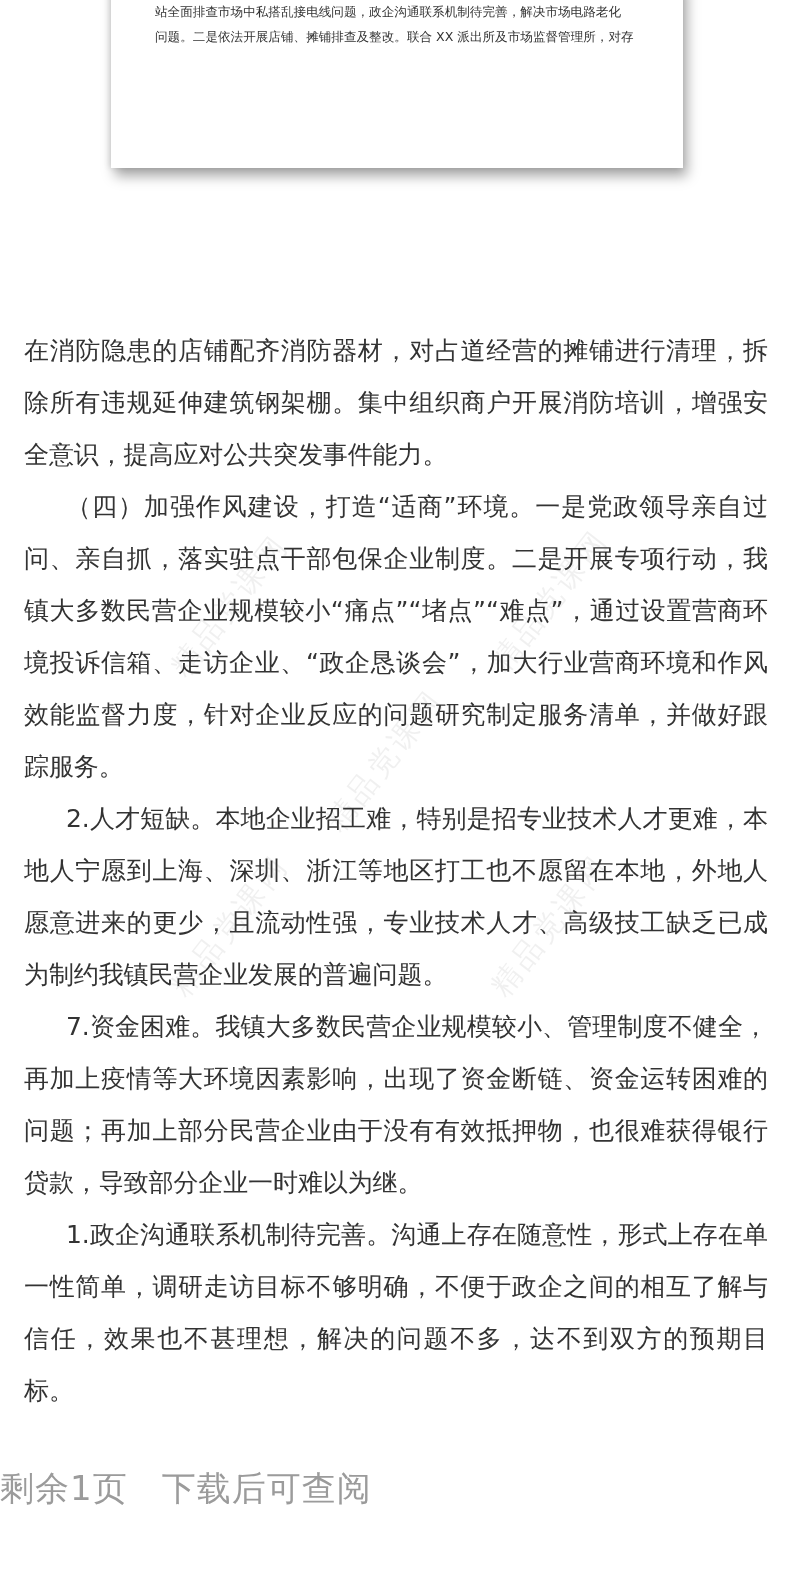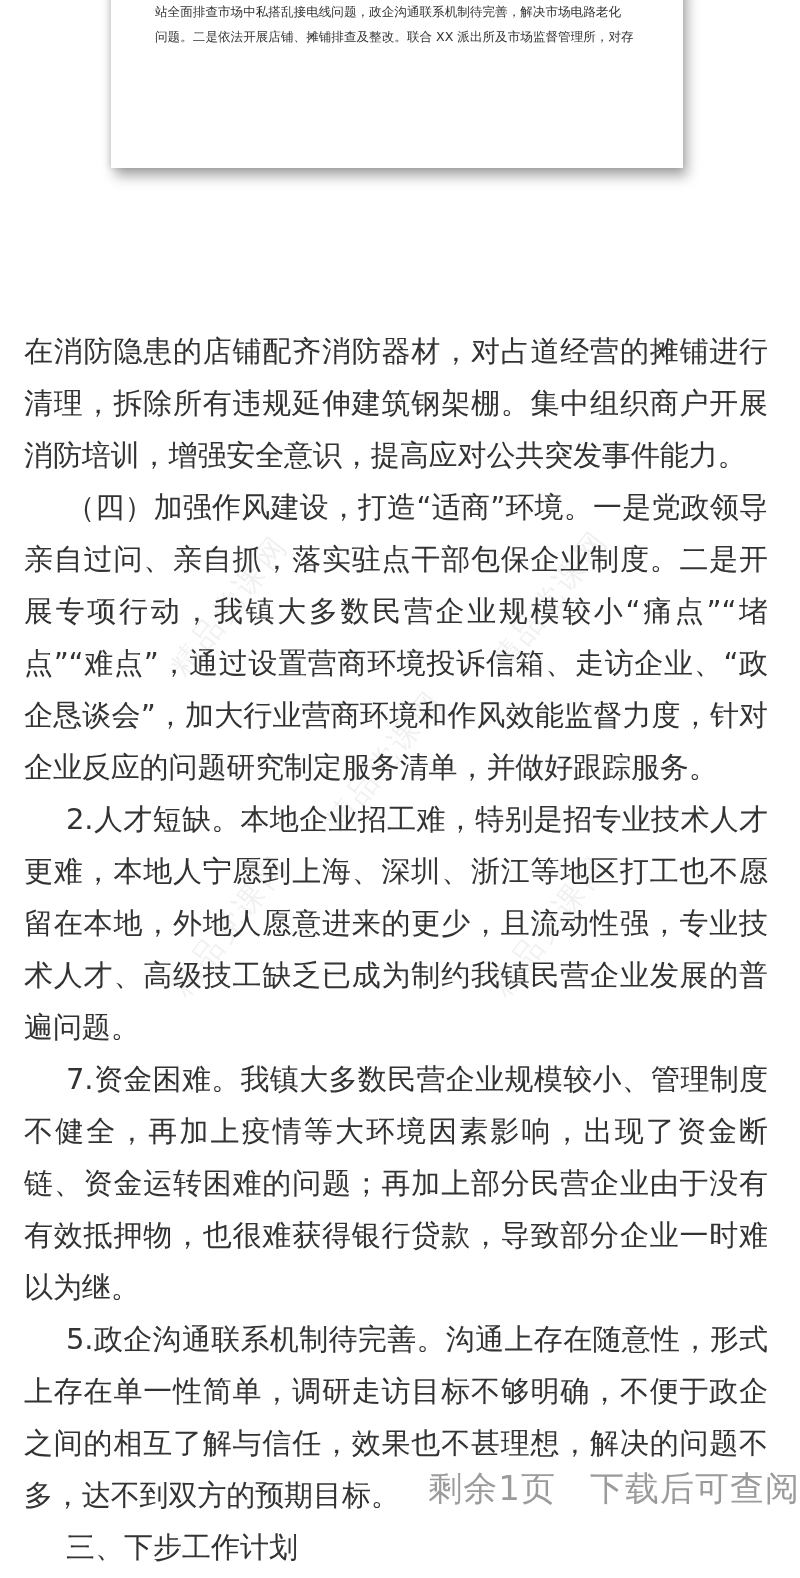--- a/index.html
+++ b/index.html
@@ -15,33 +15,33 @@
   }
   .card-line {
     position: absolute; left: 44px; width: 500px;
     font-size: 12.6px; line-height: 16px; color: #333333; white-space: nowrap;
   }
   .card-line.l1 { top: 24px; }
   .card-line.l2 { top: 49px; }
 
   .body-text {
     position: absolute; left: 24px; top: 325px; width: 744px;
-    font-size: 29px; line-height: 52px; color: #333333;
+    font-size: 25px; line-height: 52px; color: #333333;
   }
   .para { margin: 0; text-align: justify; text-align-last: left; letter-spacing: -0.1px; }
   .para.indent { text-indent: 42px; }
   .heading { margin: 0; text-indent: 42px; }
 
   .watermark {
     position: absolute; font-size: 30px; color: rgba(0,0,0,0.06);
     transform: rotate(-52deg); white-space: nowrap; letter-spacing: 4px;
     pointer-events: none;
   }
   .footer-note {
-    position: absolute; left: 0; width: 800px; top: 1466px; text-align: right;
+    position: absolute; left: 0; width: 800px; top: 1466px; text-align: left;
     font-size: 34px; color: #9b9b9b; letter-spacing: 1px;
   }
   .footer-note .gap { display: inline-block; width: 34px; }
 </style>
 </head>
 <body>
 
 <div class="page-card">
   <div class="card-line l1">站全面排查市场中私搭乱接电线问题，政企沟通联系机制待完善，解决市场电路老化</div>
   <div class="card-line l2">问题。二是依法开展店铺、摊铺排查及整改。联合 XX 派出所及市场监督管理所，对存</div>
@@ -51,19 +51,18 @@
 <div class="watermark" style="left:465px; top:580px;">精品党课网</div>
 <div class="watermark" style="left:300px; top:740px;">精品党课网</div>
 <div class="watermark" style="left:145px; top:905px;">精品党课网</div>
 <div class="watermark" style="left:465px; top:905px;">精品党课网</div>
 
 <div class="body-text">
   <p class="para">在消防隐患的店铺配齐消防器材，对占道经营的摊铺进行清理，拆除所有违规延伸建筑钢架棚。集中组织商户开展消防培训，增强安全意识，提高应对公共突发事件能力。</p>
   <p class="para indent">（四）加强作风建设，打造“适商”环境。一是党政领导亲自过问、亲自抓，落实驻点干部包保企业制度。二是开展专项行动，我镇大多数民营企业规模较小“痛点”“堵点”“难点”，通过设置营商环境投诉信箱、走访企业、“政企恳谈会”，加大行业营商环境和作风效能监督力度，针对企业反应的问题研究制定服务清单，并做好跟踪服务。</p>
   <p class="para indent">2.人才短缺。本地企业招工难，特别是招专业技术人才更难，本地人宁愿到上海、深圳、浙江等地区打工也不愿留在本地，外地人愿意进来的更少，且流动性强，专业技术人才、高级技工缺乏已成为制约我镇民营企业发展的普遍问题。</p>
   <p class="para indent">7.资金困难。我镇大多数民营企业规模较小、管理制度不健全，再加上疫情等大环境因素影响，出现了资金断链、资金运转困难的问题；再加上部分民营企业由于没有有效抵押物，也很难获得银行贷款，导致部分企业一时难以为继。</p>
-  <p class="para indent">5.政企沟通联系机制待完善。沟通上存在随意性，形式上存在单一性简单，调研走访目标不够明确，不便于政企之间的相互了解与信任，效果也不甚理想，解决的问题不多，达不到双方的预期目标。</p>
-  <p class="heading">三、下步工作计划</p>
+  <p class="para indent">1.政企沟通联系机制待完善。沟通上存在随意性，形式上存在单一性简单，调研走访目标不够明确，不便于政企之间的相互了解与信任，效果也不甚理想，解决的问题不多，达不到双方的预期目标。</p>
 </div>
 
 <div class="footer-note">
   <span>剩余1页</span><span class="gap"></span><span>下载后可查阅</span>
 </div>
 
 </body></html>

